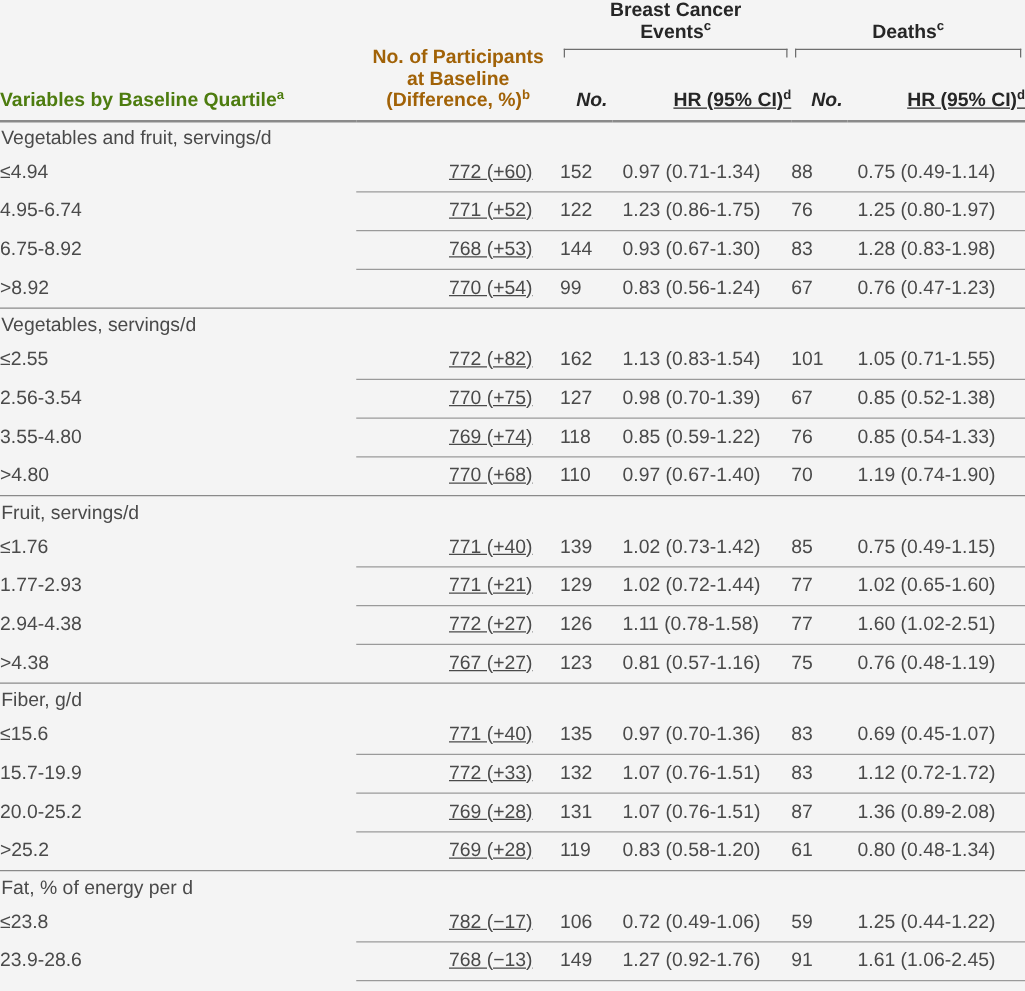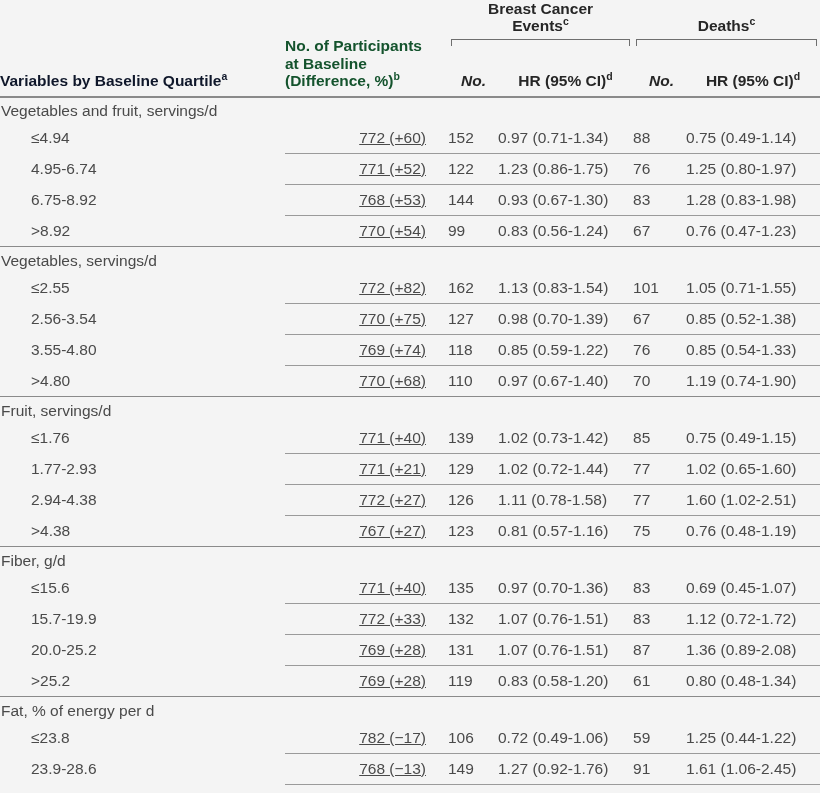--- a/index.html
+++ b/index.html
@@ -76,46 +76,46 @@
     right: 3px;
     top: 2px;
     height: 7px;
     border-top: 1.3px solid #6e6e6e;
     border-left: 1.3px solid #6e6e6e;
     border-right: 1.3px solid #6e6e6e;
     box-sizing: border-box;
   }
 
   .hd-participants {
-    text-align: left;
+    text-align: center;
     font-size: 15.5px;
     line-height: 17.5px;
     font-weight: bold;
-    color: #14532d;
+    color: #a16207;
     padding-bottom: 2px;
   }
 
   .hd-variable {
     text-align: left;
     font-size: 15.5px;
     font-weight: bold;
-    color: #0f172a;
+    color: #4d7c0f;
     padding-bottom: 2px;
     white-space: nowrap;
   }
 
   .hd-sub {
     font-size: 15.5px;
     font-weight: bold;
     color: #262626;
     padding-bottom: 2px;
     white-space: nowrap;
   }
   .hd-sub.num  { text-align: right;  padding-right: 4px; font-style: italic; }
-  .hd-sub.hr   { text-align: center;   padding-left: 8px;  }
+  .hd-sub.hr   { text-align: right;   padding-left: 8px; text-decoration: underline;  }
 
   
   tr.header-rule td {
     border-bottom: 2.1px solid #8a8a8a;
     height: 4px;
     padding: 0;
   }
 
   
   tbody td {
@@ -133,21 +133,20 @@
     color: #4a4a4a;
     line-height: 25px;
     height: 25px;
     padding-left: 1px;
     margin-top: 48px;
   }
   tr.section-head td { height: 25px; line-height: 25px; }
 
   .q-label {
     text-align: left;
-    padding-left: 31px;
   }
   .participants {
     text-align: right;
     padding-right: 22px;
     text-decoration: underline;
   }
   .num {
     text-align: left;
     padding-right: 4px;
   }

